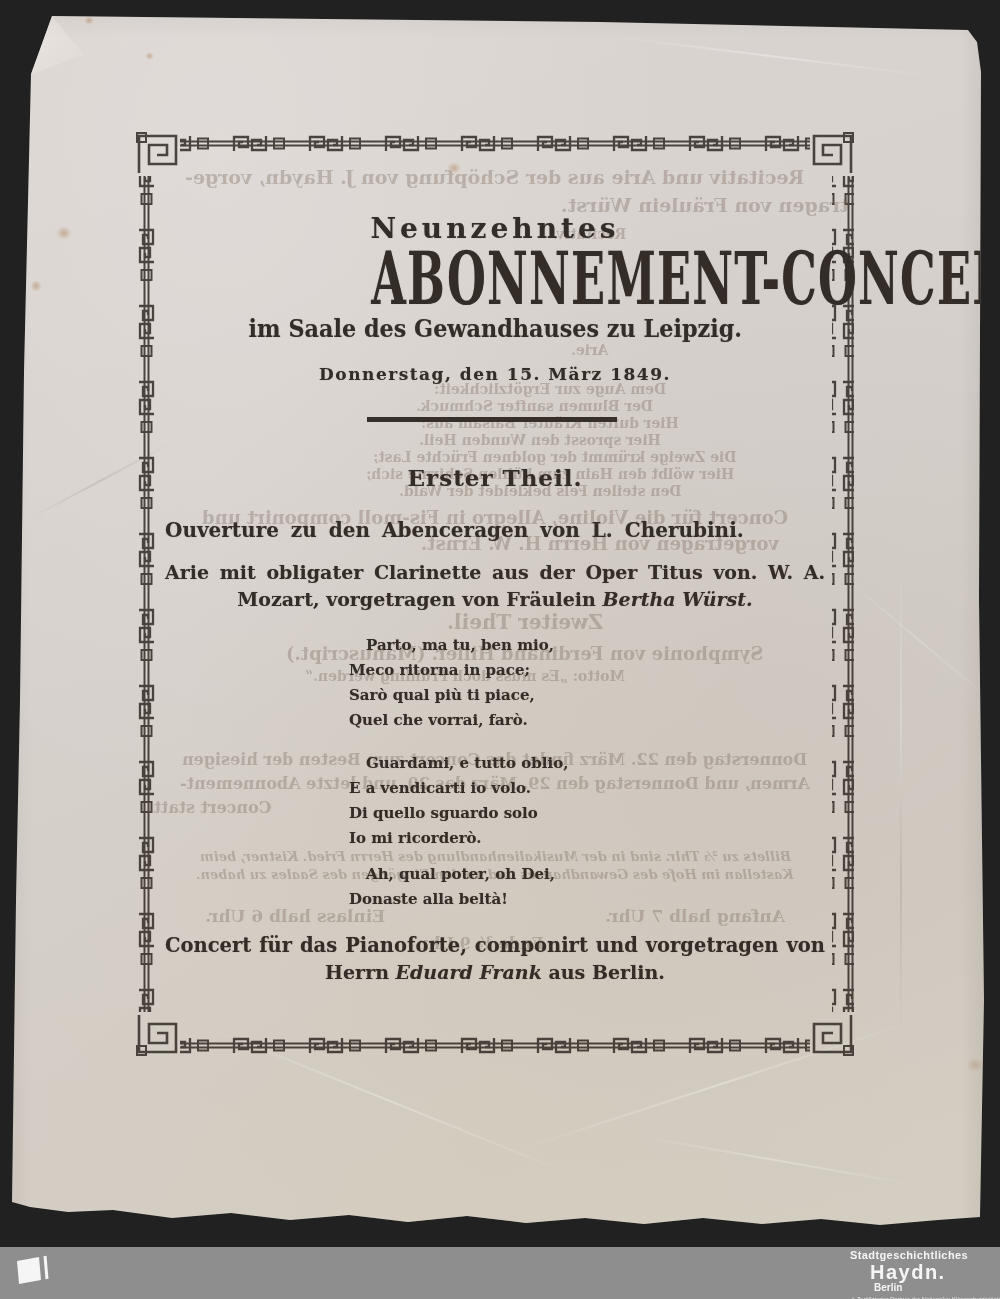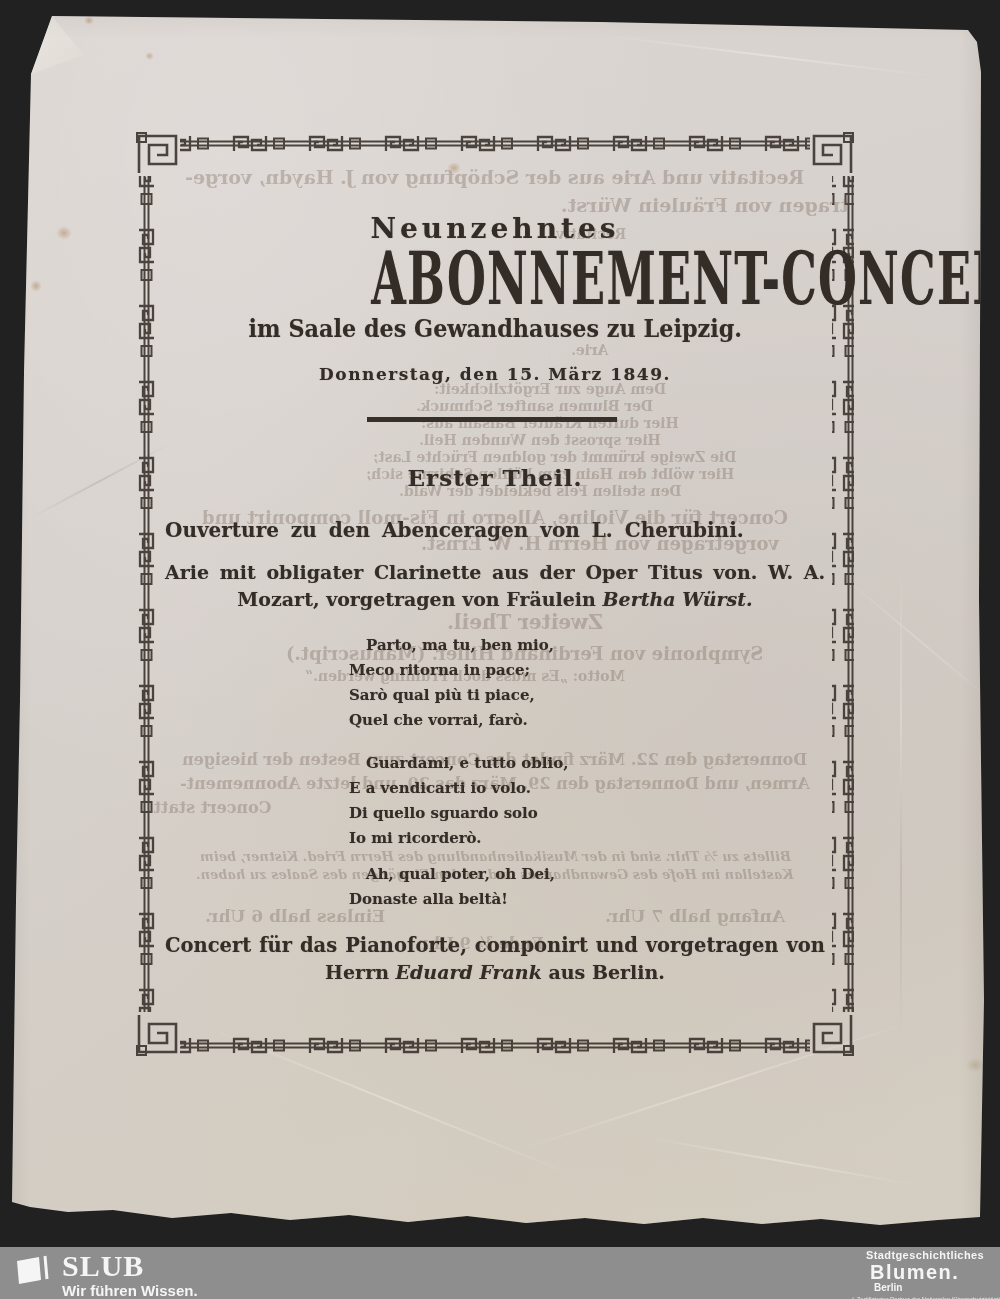--- a/index.html
+++ b/index.html
@@ -70,21 +70,21 @@
 
   
   .footer-bar{position:absolute;left:0;top:1247px;width:1000px;height:52px;background:#8e8e8e;
     font-family:"Liberation Sans",sans-serif;color:#f5f5f5;}
   .slub{position:absolute;left:14px;top:4px;display:flex;align-items:flex-start;}
   .slub-icon{width:38px;height:32px;margin-top:3px;}
   .slub-text{margin-left:10px;}
   .slub-name{font-family:"Liberation Serif",serif;font-size:30px;font-weight:bold;line-height:30px;letter-spacing:1px;}
   .slub-tagline{font-size:15px;font-weight:bold;margin-top:1px;}
   .museum{position:absolute;right:10px;top:3px;width:140px;line-height:1;}
-  .museum-inst{font-size:11px;font-weight:bold;letter-spacing:.4px;margin-left:16px;}
+  .museum-inst{font-size:11px;font-weight:bold;letter-spacing:.4px;}
   .museum-name{font-size:20px;font-weight:bold;letter-spacing:1.5px;margin:1px 0 0 20px;}
   .museum-city{font-size:10px;font-weight:bold;margin:1px 0 0 24px;}
   .museum-cert{font-size:6px;margin-top:3px;white-space:nowrap;opacity:.92;}
 </style>
 </head>
 <body>
 
 <div id="page">
 
   <div class="paper">
@@ -201,28 +201,24 @@
         </div>
       </div>
   </div>
 
   <div class="footer-bar">
     <div class="slub">
       <svg class="slub-icon" viewBox="0 0 38 32">
         <path d="M3 7 L25 3 L27 26 L5 30 Z" fill="#f5f5f5"></path>
         <path d="M31 2 L33 25" stroke="#f5f5f5" stroke-width="3" fill="none"></path>
       </svg>
-      <div class="slub-text">
-        <div class="slub-name">SLUB</div>
-        <div class="slub-tagline">Wir führen Wissen.</div>
-      </div>
     </div>
     <div class="museum">
       <div class="museum-inst">Stadtgeschichtliches</div>
-      <div class="museum-name">Blumen.</div>
+      <div class="museum-name">Haydn.</div>
       <div class="museum-city">Berlin</div>
       <div class="museum-cert">
         <span>✓</span>
         <span>Zertifizierter Partner der Nationalen Klimaschutzinitiative</span>
       </div>
     </div>
   </div>
 
 </div>
 

